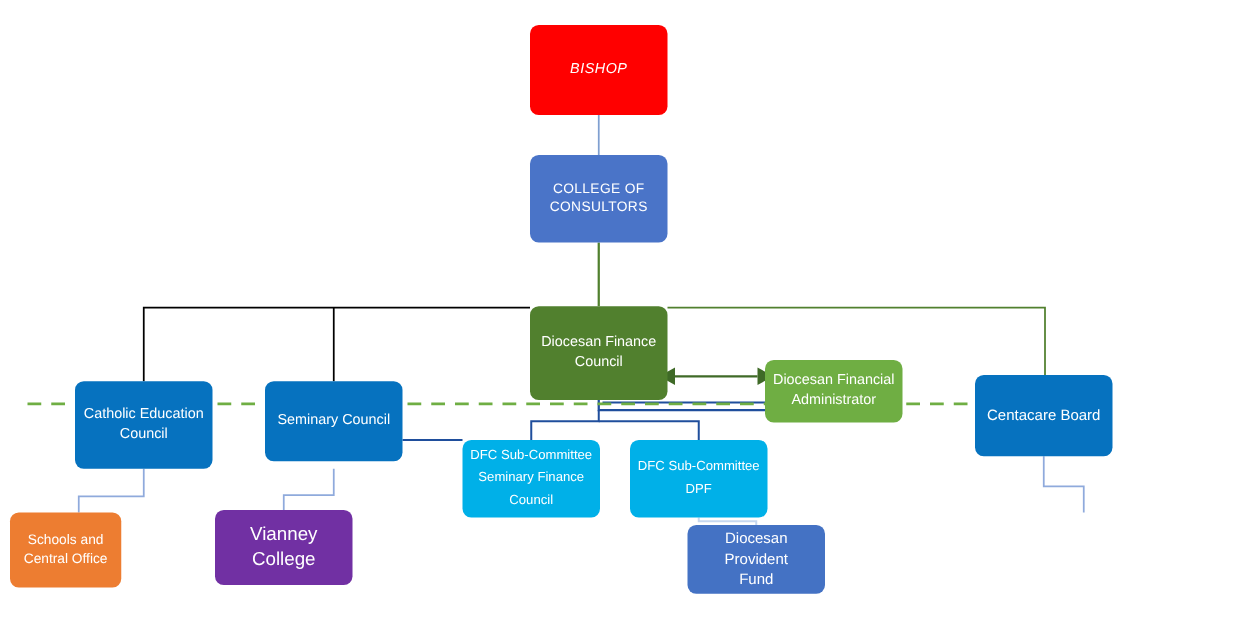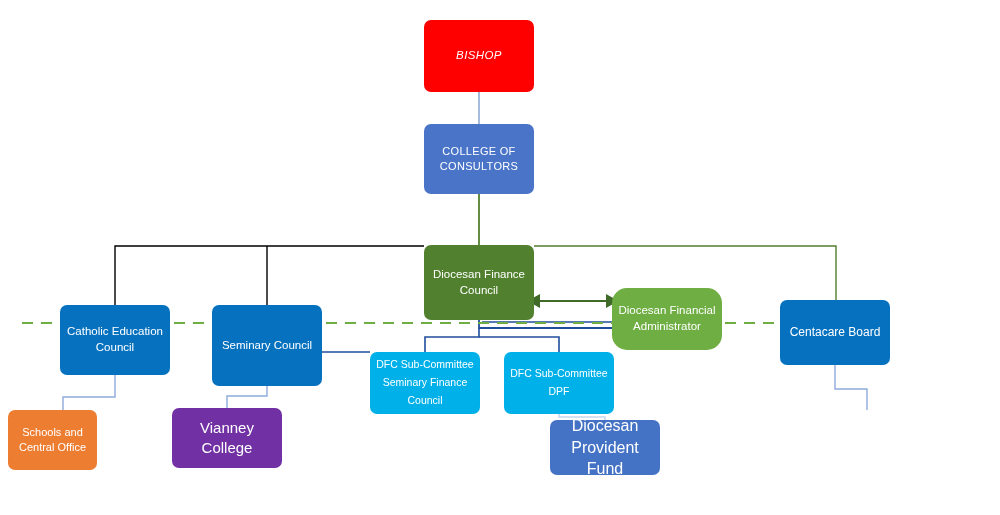--- a/index.html
+++ b/index.html
@@ -37,29 +37,29 @@
     padding: 4px 6px;
     z-index: 5;
   }
   .node-text {
     display: block;
     white-space: pre-line;
   }
   .n-bishop      { left:424px; top:20px;  width:110px; height:72px;  background:#FF0000; font-size:11.5px; letter-spacing:0.4px;font-style:italic; }
   .n-college     { left:424px; top:124px; width:110px; height:70px;  background:#4A74C8; font-size:11px;  letter-spacing:0.3px; }
   .n-dfc         { left:424px; top:245px; width:110px; height:75px;  background:#51802E; font-size:11.5px; }
-  .n-dfa         { left:612px; top:288px; width:110px; height:62px;  background:#6FAE43; font-size:11.5px;border-radius:15px; }
+  .n-dfa         { left:612px; top:288px; width:110px; height:50px;  background:#6FAE43; font-size:11.5px; }
   .n-cec         { left:60px;  top:305px; width:110px; height:70px;  background:#0672BF; font-size:11.5px; }
-  .n-seminary    { left:212px; top:305px; width:110px; height:81px;  background:#0672BF; font-size:11.5px;text-align:right; }
+  .n-seminary    { left:212px; top:305px; width:110px; height:64px;  background:#0672BF; font-size:11.5px;text-align:right; }
   .n-centacare   { left:780px; top:300px; width:110px; height:65px;  background:#0672BF; font-size:12px; }
   .n-sfc         { left:370px; top:352px; width:110px; height:62px;  background:#00B0E8; font-size:10.5px; }
   .n-dpf         { left:504px; top:352px; width:110px; height:62px;  background:#00B0E8; font-size:10.5px; }
   .n-schools     { left:8px;   top:410px; width:89px; height:60px;  background:#ED7D31; font-size:11px; }
   .n-vianney     { left:172px; top:408px; width:110px; height:60px;  background:#7130A3; font-size:15px; }
-  .n-provident   { left:550px; top:420px; width:110px; height:55px;  background:#4472C4; font-size:16px; }
+  .n-provident   { left:550px; top:420px; width:110px; height:55px;  background:#4472C4; font-size:12px;align-items:flex-end; }
   .n-csw         { left:812px; top:410px; width:110px; height:62px;  background:#6699D1; font-size:10.5px; }
   .n-sfc .node-text, .n-dpf .node-text { line-height: 1.7; }
 </style>
 </head>
 <body>
 
 <div id="chart-canvas">
 
   <svg id="connector-layer" viewBox="0 0 1000 515" width="1000" height="515" xmlns="http://www.w3.org/2000/svg">
     <defs>

